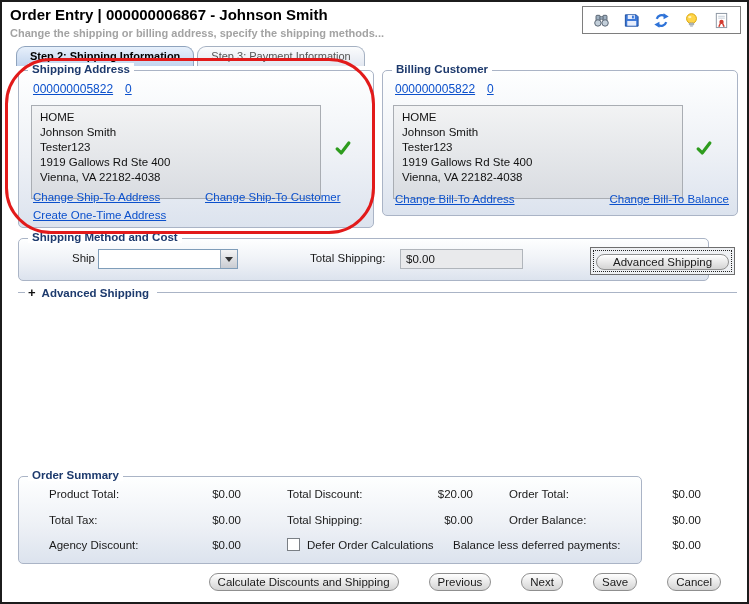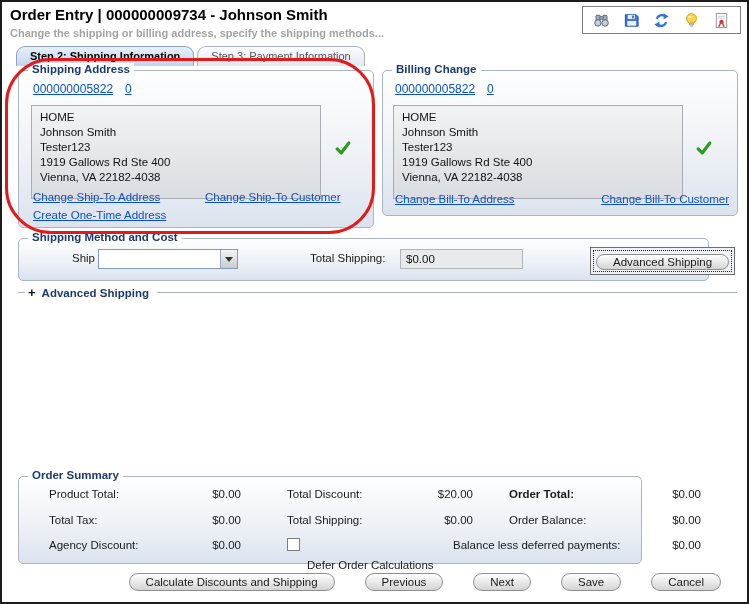--- a/index.html
+++ b/index.html
@@ -55,21 +55,21 @@
   .ro-input {
     position:absolute; height:20px; border:1px solid #b0b5bb; background:#e9eaec;
     font-family:"Liberation Sans",sans-serif; font-size:11.5px; color:#111; padding:0 5px;
   }
   
   .defbtn-outer { position:absolute; border:1px solid #6e6e6e; padding:2px; background:#eef0f3; cursor:pointer; }
   .defbtn-dotted { border:1px dotted #222; padding:1px 2px; }
   .pill {
     display:inline-block; border:1px solid #8f8f8f; border-radius:10px;
     background:linear-gradient(180deg,#ffffff,#d4d4d4);
-    font-size:11.5px; color:#1a1a1a; padding:2px 16px; white-space:nowrap; cursor:pointer;
+    font-size:11.5px; color:#1a1a1a; padding:2px 8px; white-space:nowrap; cursor:pointer;
   }
   
   .expander { position:absolute; display:flex; align-items:center; cursor:pointer; }
   .exp-dash { width:7px; height:1px; background:#aab4c6; }
   .exp-plus { font-size:13px; font-weight:bold; color:#111; margin:0 6px 0 3px; }
   .exp-label { font-size:11.5px; font-weight:bold; color:#1d3a6d; margin-right:8px; white-space:nowrap; }
   .exp-line { flex:1; height:1px; background:#aab4c6; }
   .val { position:absolute; font-size:11.5px; color:#1a1a1a; text-align:right; white-space:nowrap; }
   .checkbox { position:absolute; width:13px; height:13px; background:#fff; border:1px solid #7a7f85; cursor:pointer; }
   .footer-btns { position:absolute; display:flex; justify-content:flex-end; align-items:center; gap:30px; }
@@ -77,21 +77,21 @@
     position:absolute; border:3px solid #e21a1a; border-radius:46px;
     pointer-events:none; z-index:50;
   }
   .check-icon { position:absolute; }
 </style>
 </head>
 <body>
 
 <div id="window">
 
-  <div class="abs page-title" style="left:8px; top:4px;">Order Entry | 000000009734 - Johnson Smith</div>
+  <div class="abs page-title" style="left:8px; top:4px;">Order Entry | 000000006867 - Johnson Smith</div>
   <div class="abs subtitle" style="left:8px; top:25px;">Change the shipping or billing address, specify the shipping methods...</div>
 
   <div class="abs toolbar" style="right:6px; top:4px;">
     <svg width="17" height="17" viewBox="0 0 18 18">
       <rect x="3.2" y="3.5" width="4.4" height="5.5" rx="1" fill="#9fb0c0" stroke="#55616e" stroke-width="1"></rect>
       <rect x="10.4" y="3.5" width="4.4" height="5.5" rx="1" fill="#9fb0c0" stroke="#55616e" stroke-width="1"></rect>
       <rect x="7.4" y="5" width="3.2" height="2.6" fill="#9fb0c0" stroke="#55616e" stroke-width="0.8"></rect>
       <circle cx="5.2" cy="11.6" r="3.4" fill="#c3cfda" stroke="#55616e" stroke-width="1"></circle>
       <circle cx="12.8" cy="11.6" r="3.4" fill="#c3cfda" stroke="#55616e" stroke-width="1"></circle>
     </svg>
@@ -140,35 +140,35 @@
     </div>
     <svg class="check-icon" style="left:315px; top:68px;" width="18" height="18" viewBox="0 0 20 20">
       <path d="M3.5 11 L8 15.5 L16.5 4.5" stroke="#2e9c1e" stroke-width="3.6" fill="none" stroke-linecap="round" stroke-linejoin="round"></path>
     </svg>
     <span class="abs link" style="left:14px; top:120px;text-align:center;">Change Ship-To Address</span>
     <span class="abs link" style="left:186px; top:120px;">Change Ship-To Customer</span>
     <span class="abs link" style="left:14px; top:138px;">Create One-Time Address</span>
   </div>
 
   <div class="fs" style="left:380px; top:68px; width:356px; height:146px;">
-    <div class="fs-legend">Billing Change</div>
+    <div class="fs-legend">Billing Customer</div>
     <span class="abs link" style="left:12px; top:11px; font-size:12px;">000000005822</span>
     <span class="abs link" style="left:104px; top:11px; font-size:12px;">0</span>
     <div class="addr-box" style="left:10px; top:34px; width:290px; height:94px;">
       <span>HOME</span>
       <span>Johnson Smith</span>
       <span>Tester123</span>
       <span>1919 Gallows Rd Ste 400</span>
       <span>Vienna, VA 22182-4038</span>
     </div>
     <svg class="check-icon" style="left:312px; top:68px;" width="18" height="18" viewBox="0 0 20 20">
       <path d="M3.5 11 L8 15.5 L16.5 4.5" stroke="#2e9c1e" stroke-width="3.6" fill="none" stroke-linecap="round" stroke-linejoin="round"></path>
     </svg>
     <span class="abs link" style="left:12px; top:122px;">Change Bill-To Address</span>
-    <span class="abs link" style="right:8px; top:122px;">Change Bill-To Customer</span>
+    <span class="abs link" style="right:8px; top:122px;">Change Bill-To Balance</span>
   </div>
 
   <div class="fs" style="left:16px; top:236px; width:691px; height:43px;">
     <div class="fs-legend">Shipping Method and Cost</div>
     <span class="abs lbl" style="left:21px; top:13px;margin-left:32px;">Ship Via:</span>
     <div class="combo" style="left:79px; top:10px;">
       <div class="combo-field"></div>
       <div class="combo-btn">
         <span class="combo-arrow"></span>
       </div>
@@ -189,34 +189,34 @@
     <span class="exp-line"></span>
   </div>
 
   <div class="fs" style="left:16px; top:474px; width:624px; height:88px;">
     <div class="fs-legend">Order Summary</div>
 
     <span class="abs lbl" style="left:30px; top:11px;">Product Total:</span>
     <span class="val" style="left:140px; top:11px; width:82px;">$0.00</span>
     <span class="abs lbl" style="left:268px; top:11px;">Total Discount:</span>
     <span class="val" style="left:360px; top:11px; width:94px;">$20.00</span>
-    <span class="abs lbl" style="left:490px; top:11px;font-weight:bold;">Order Total:</span>
+    <span class="abs lbl" style="left:490px; top:11px;">Order Total:</span>
     <span class="val" style="left:590px; top:11px; width:92px;">$0.00</span>
 
     <span class="abs lbl" style="left:30px; top:37px;text-align:right;">Total Tax:</span>
     <span class="val" style="left:140px; top:37px; width:82px;">$0.00</span>
     <span class="abs lbl" style="left:268px; top:37px;">Total Shipping:</span>
     <span class="val" style="left:360px; top:37px; width:94px;">$0.00</span>
     <span class="abs lbl" style="left:490px; top:37px;">Order Balance:</span>
     <span class="val" style="left:590px; top:37px; width:92px;">$0.00</span>
 
     <span class="abs lbl" style="left:30px; top:62px;">Agency Discount:</span>
     <span class="val" style="left:140px; top:62px; width:82px;">$0.00</span>
     <span class="checkbox" style="left:268px; top:61px;"></span>
-    <span class="abs lbl" style="left:288px; top:62px;margin-top:20px;">Defer Order Calculations</span>
+    <span class="abs lbl" style="left:288px; top:62px;">Defer Order Calculations</span>
     <span class="abs lbl" style="left:434px; top:62px;text-align:center;">Balance less deferred payments:</span>
     <span class="val" style="left:590px; top:62px; width:92px;">$0.00</span>
   </div>
 
   <div class="footer-btns" style="left:16px; right:26px; top:571px;">
     <span class="pill">Calculate Discounts and Shipping</span>
     <span class="pill">Previous</span>
     <span class="pill">Next</span>
     <span class="pill">Save</span>
     <span class="pill">Cancel</span>

